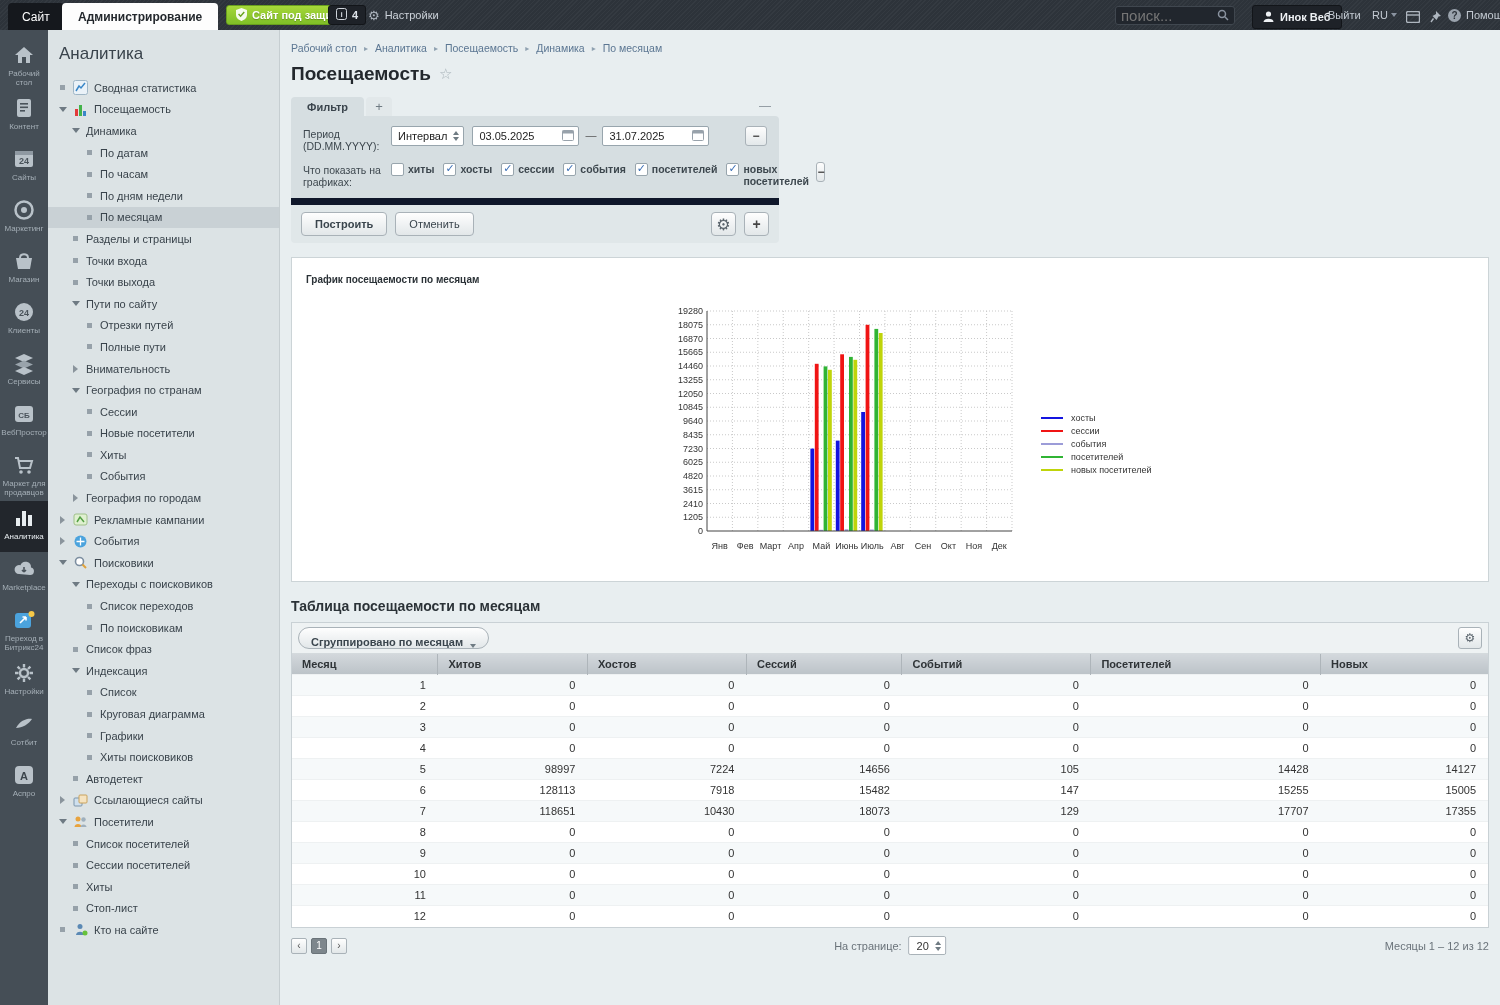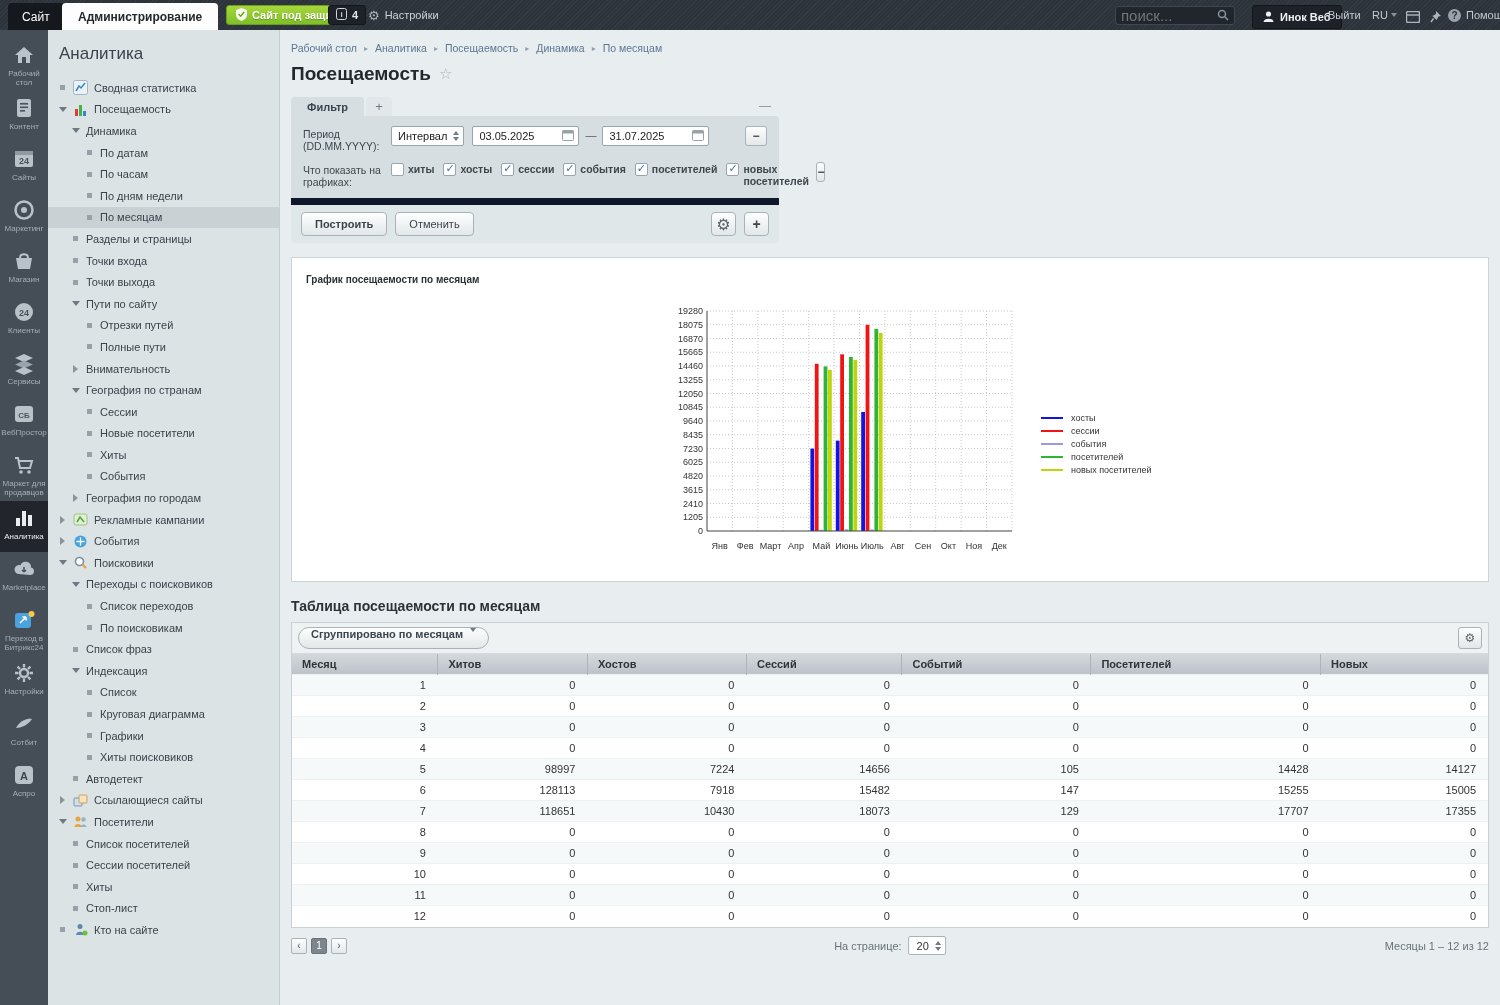--- a/index.html
+++ b/index.html
@@ -126,21 +126,21 @@
   .legend { position:absolute; left:735px; top:128px; }
   .legend-row { display:flex; align-items:center; margin-bottom:3px; }
   .legend-swatch { width:22px; height:2px; margin-right:8px; flex:none; }
   .legend-label { font-size:9px; color:#333; line-height:10px; }
 
   
   .table-title { margin-top:16px; font-size:14px; font-weight:bold; color:#2b3237; }
   .grid-panel { margin-top:8px; width:1198px; border:1px solid #c9d1d5; background:#fff; }
   .grid-toolbar { background:#eef2f3; border-bottom:1px solid #d4dadd; padding:4px 6px; display:flex; align-items:center; }
   .group-btn { height:22px; padding:0 12px; background:linear-gradient(#fefefe,#e2e7e9); border:1px solid #a9b2b8;
-    border-radius:11px; font-size:11px; font-weight:bold; color:#3a454d; display:flex; align-items:flex-start; gap:7px; cursor:pointer; }
+    border-radius:11px; font-size:11px; font-weight:bold; color:#3a454d; display:flex; align-items:flex-end; gap:7px; cursor:pointer; }
   .gear-btn { margin-left:auto; width:24px; height:22px; background:linear-gradient(#fefefe,#e2e7e9);
     border:1px solid #a9b2b8; border-radius:3px; display:flex; align-items:center; justify-content:center;
     font-size:12px; color:#5a646c; cursor:pointer; }
   table.grid { width:100%; border-collapse:collapse; table-layout:fixed; }
   table.grid th { background:linear-gradient(#d3d8dc,#bcc3c8); border-right:1px solid #aeb5ba;
     font-size:11px; font-weight:bold; color:#2f3437; text-align:left; padding:4px 10px; height:20px; }
   table.grid th:last-child { border-right:none; }
   table.grid td { font-size:11px; color:#333; text-align:right; padding:4px 12px 4px 6px; height:21px; border-top:1px solid #eef1f2; }
   table.grid tr.odd td { background:#f6f9fa; }
 

